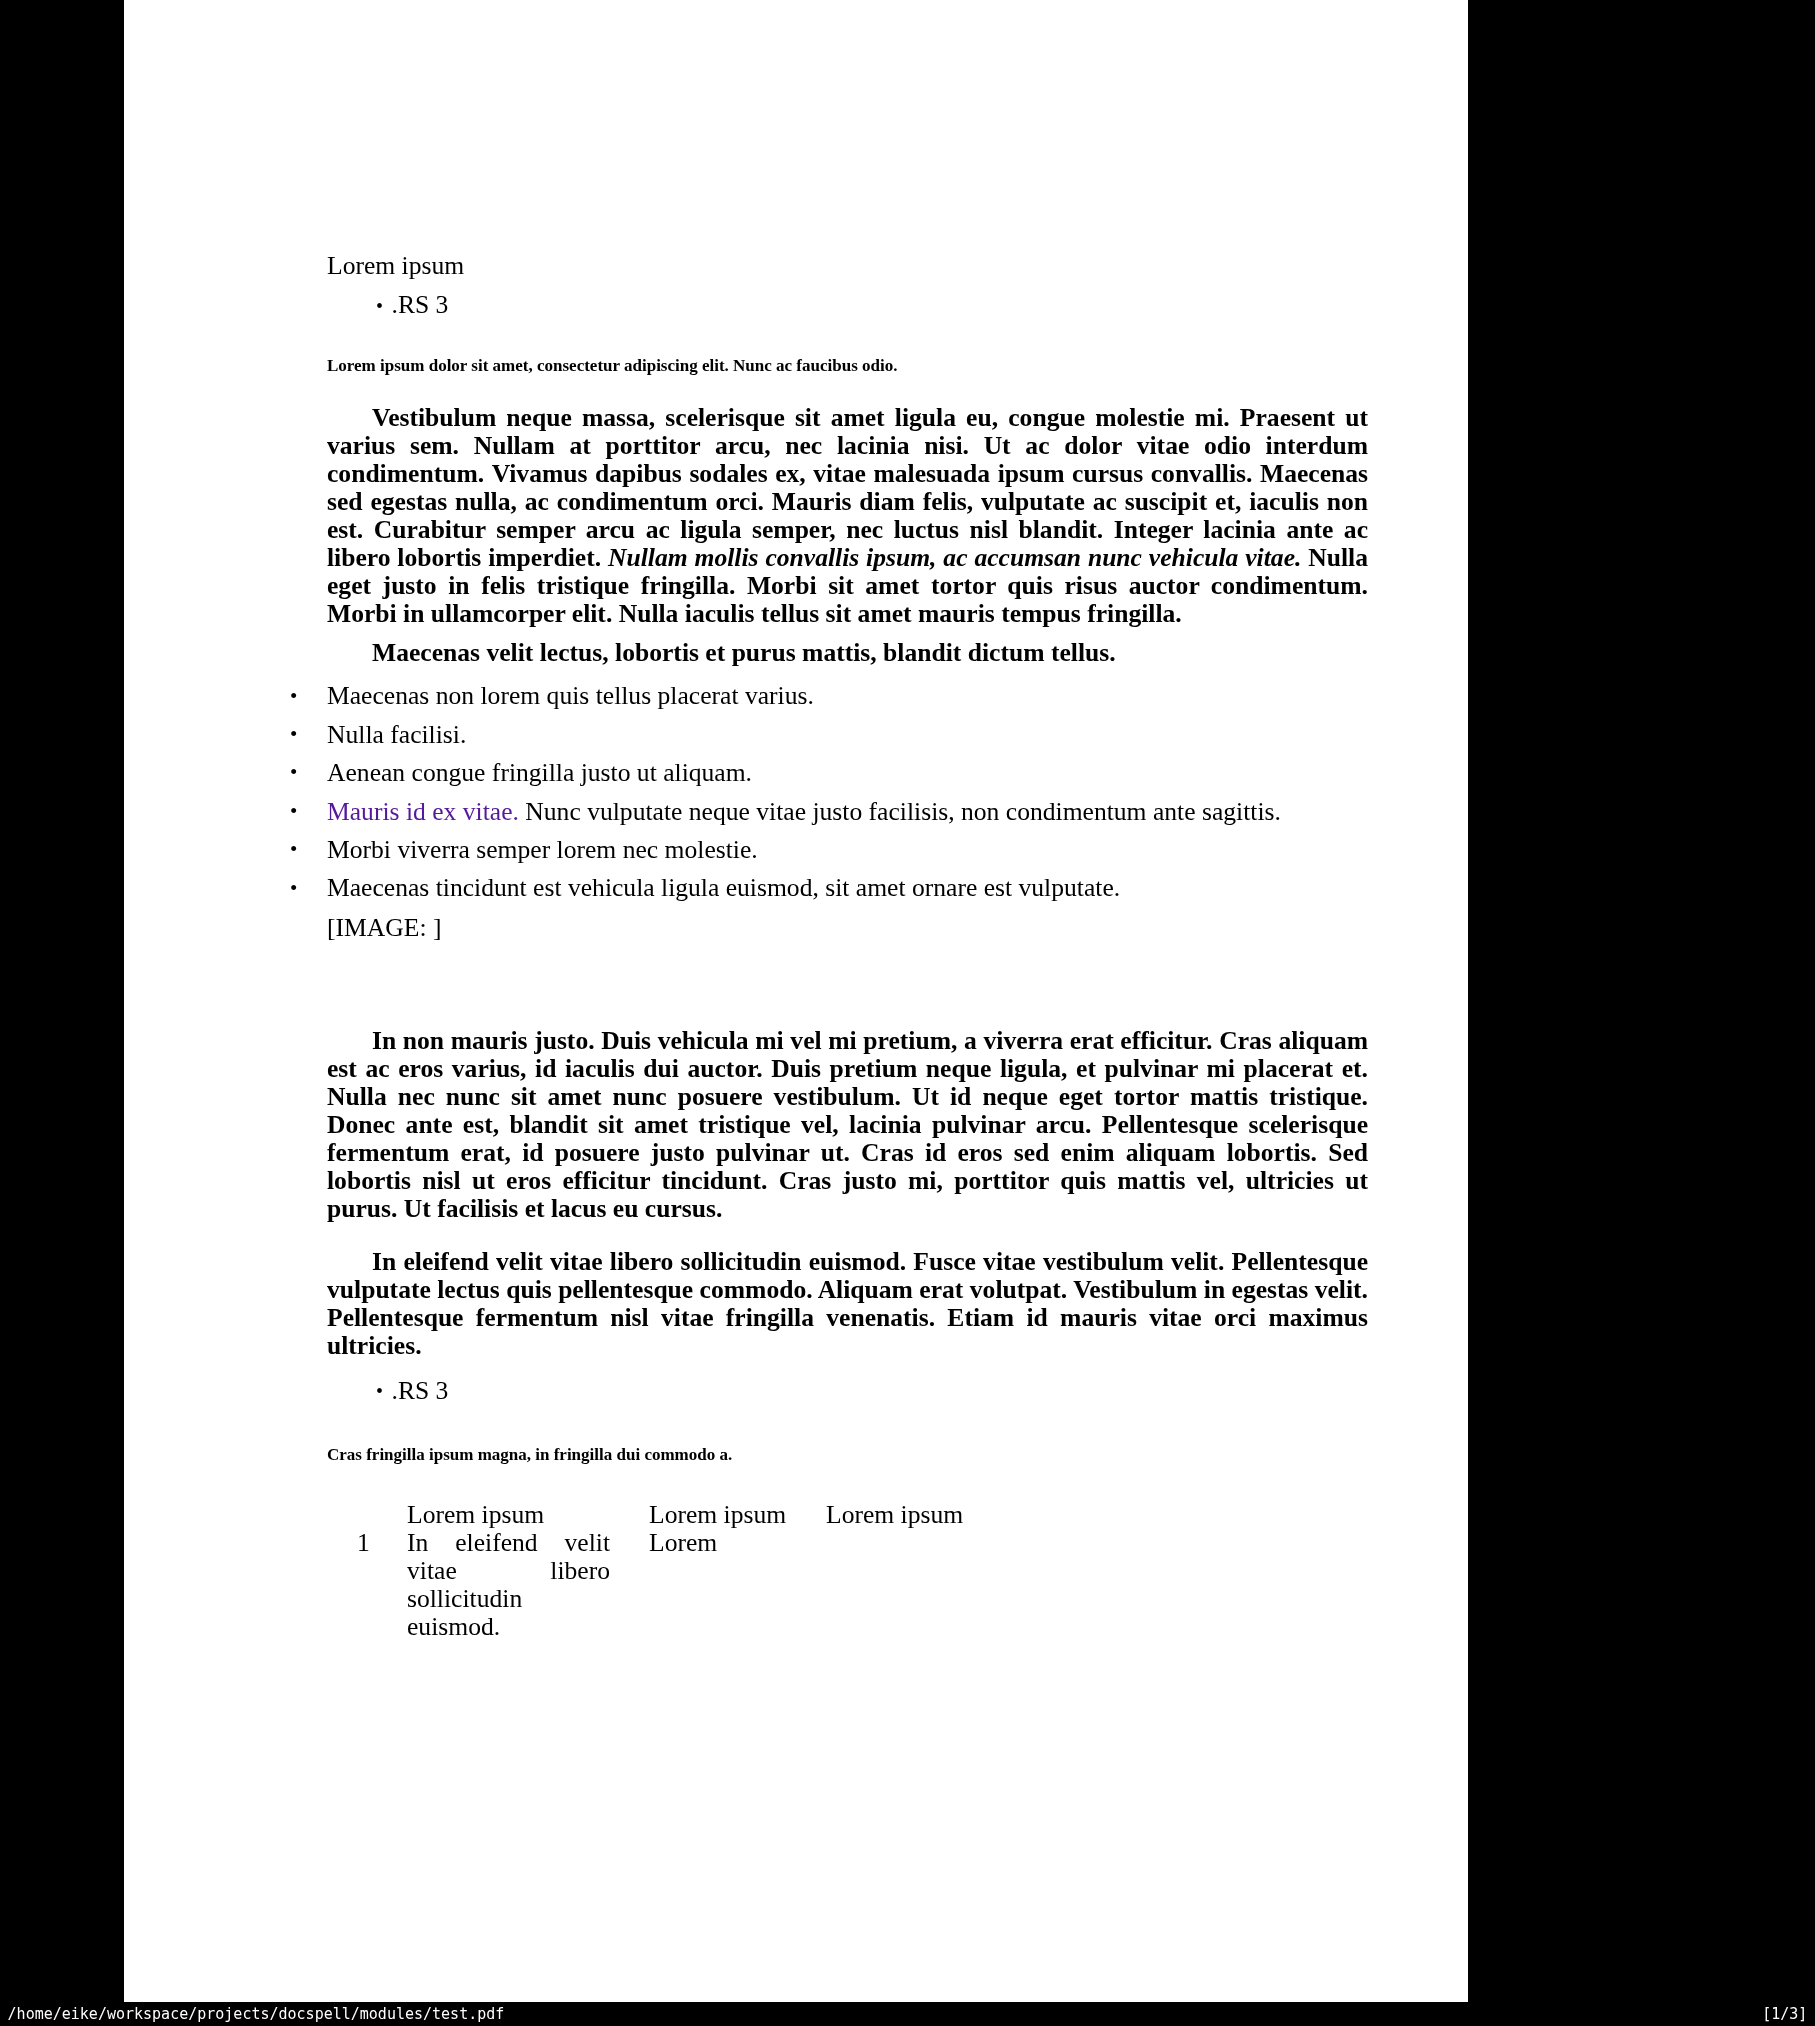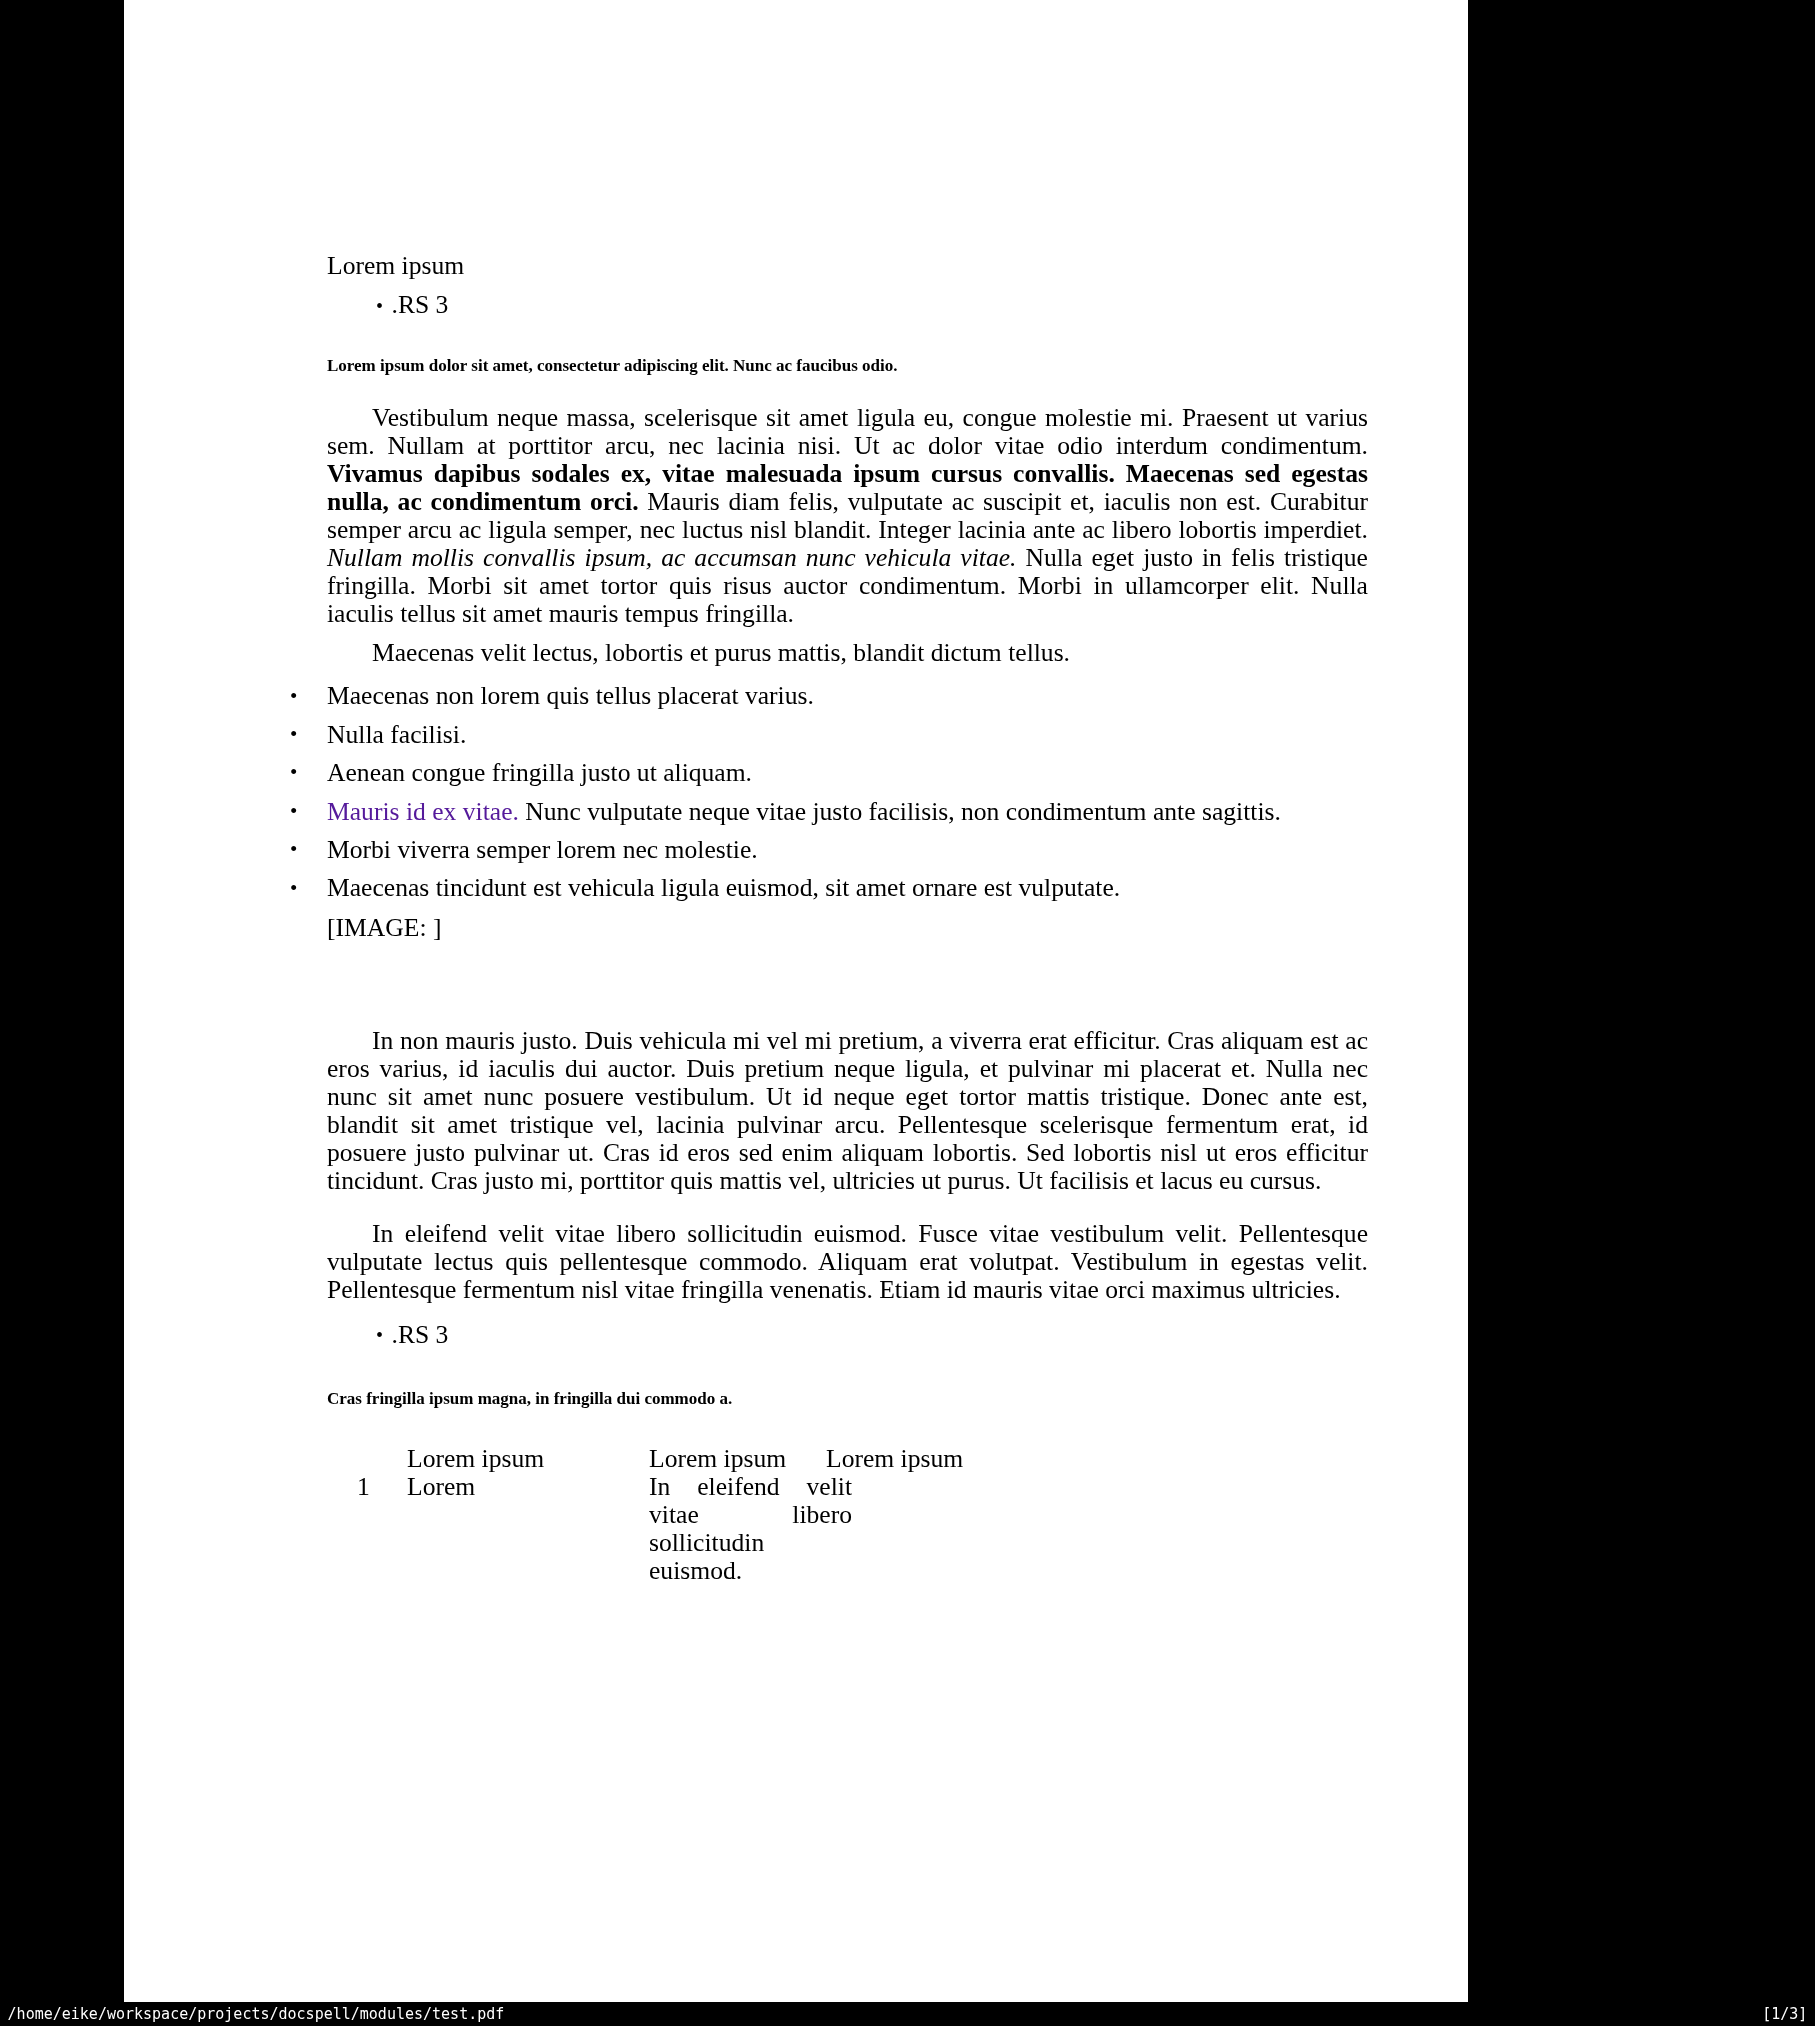--- a/index.html
+++ b/index.html
@@ -17,21 +17,21 @@
   }
   .content {
     position: absolute; left: 203px; top: 0;
     width: 1041px;
     font-size: 25.6px; line-height: 28px;
   }
   .intro-label { margin-top: 252px; }
   .rs-item { margin-top: 11.4px; padding-left: 49px; }
   .rs-item .marker { font-size: 20px; margin-right: 8.5px; vertical-align: 0.9px; }
   .doc-heading { margin: 32px 0 0 0; font-size: 17px; font-weight: bold; }
-  .body-para { margin: 24.6px 0 0 0; text-align: justify; text-indent: 45px; }
+  .body-para { margin: 24.6px 0 0 0; text-align: justify; text-indent: 45px; font-weight: bold; }
   .one-line { margin-top: 11.4px; }
   .bullet-list { list-style: none; margin: 15px 0 0 0; padding: 0; }
   .bullet-list li { position: relative; margin-top: 10.4px; }
   .bullet-list .marker { position: absolute; left: -37px; top: -0.9px; font-size: 21px; }
   .doc-link { color: #551a9b; text-decoration: none; cursor: pointer; }
   .image-ph { margin-top: 11.4px; }
   .image-gap { height: 61px; }
   .doc-table {
     margin: 32px 0 0 30px;
     display: grid;
@@ -101,24 +101,24 @@
 
     <div class="doc-heading" style="margin-top:36px;">Cras fringilla ipsum magna, in fringilla dui commodo a.</div>
 
     <div class="doc-table">
       <div></div>
       <div>Lorem ipsum</div>
       <div>Lorem ipsum</div>
       <div>Lorem ipsum</div>
 
       <div>1</div>
-      <div>Lorem</div>
       <div>
           <div class="cell-wrap">In eleifend velit vitae libero sollicitudin euismod.</div>
         </div>
+      <div>Lorem</div>
       <div></div>
     </div>
 
   </div>
 </div>
 
 <div class="statusbar">
   <span>/home/eike/workspace/projects/docspell/modules/test.pdf</span>
   <span>[1/3]</span>
 </div>

